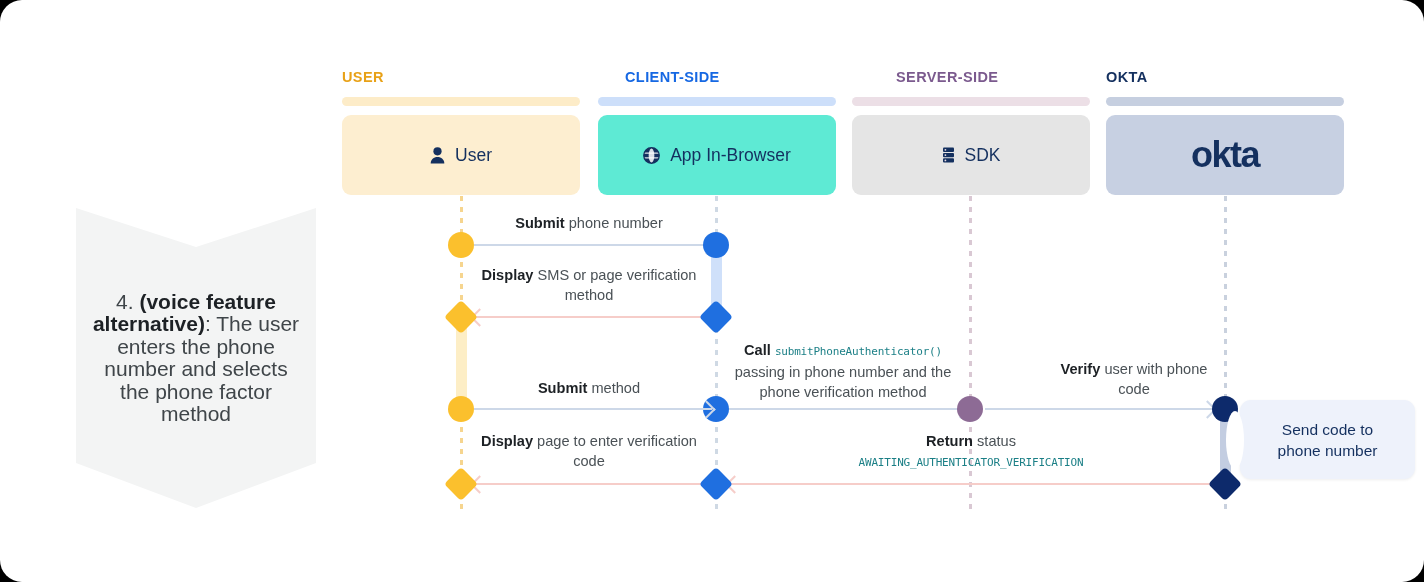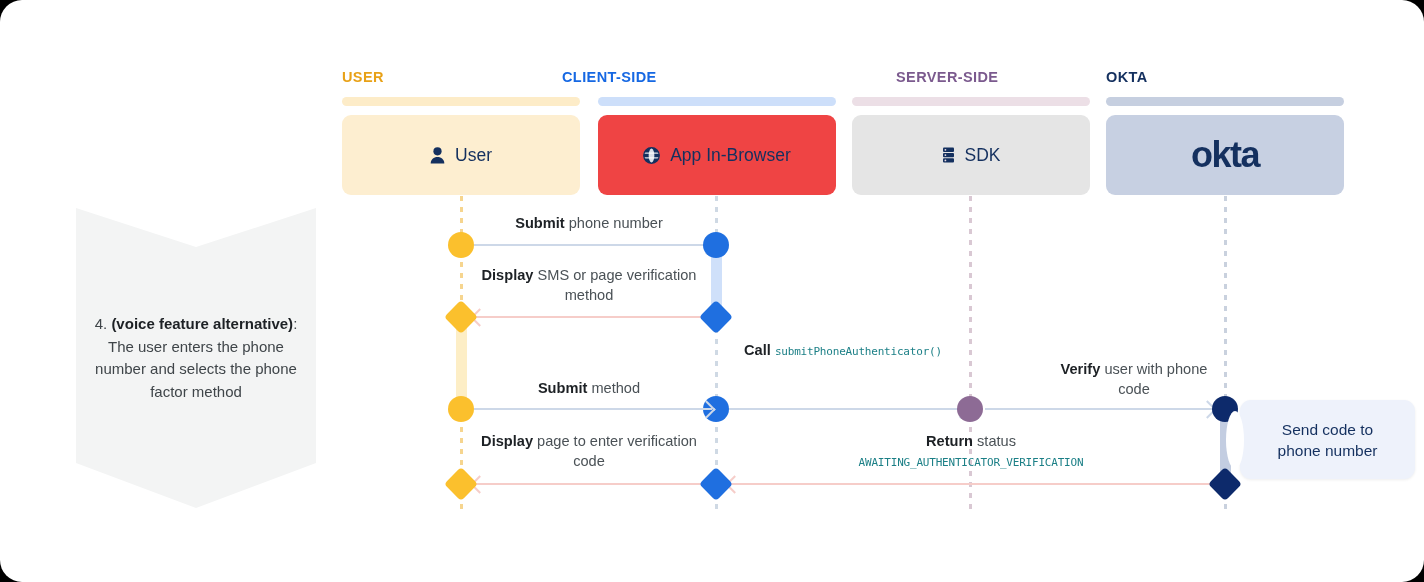--- a/index.html
+++ b/index.html
@@ -17,21 +17,21 @@
   
   #annotation{
     position:absolute;left:76px;top:208px;width:240px;height:300px;
     background:#f3f4f4;
     -webkit-clip-path:polygon(0 0, 50% 13%, 100% 0, 100% 85%, 50% 100%, 0 85%);
     clip-path:polygon(0 0, 50% 13%, 100% 0, 100% 85%, 50% 100%, 0 85%);
     display:flex;align-items:center;justify-content:center;
   }
   #annotation .atext{
     width:212px;text-align:center;color:#3f4549;
-    font-size:15px;line-height:22.5px;
+    font-size:21px;line-height:22.5px;
   }
   #annotation .atext b{color:#1d2125;font-weight:bold;}
 
   
   .lane-title{
     position:absolute;top:69px;
     font-size:14.5px;font-weight:bold;letter-spacing:.4px;
   }
   .lane-bar{position:absolute;top:97px;height:9px;border-radius:5px;}
   .lane-box{
@@ -100,23 +100,23 @@
       <svg width="15" height="17" viewBox="0 0 15 17">
           <circle cx="7.5" cy="4.3" r="4.1" fill="#14305f"></circle>
           <path d="M0.7 16.5c0-3.9 3-6.4 6.8-6.4s6.8 2.5 6.8 6.4z" fill="#14305f"></path>
         </svg>
     </span>
     <span>User</span>
   </div>
   <div class="lifeline" style="left:460px;background:repeating-linear-gradient(to bottom,#f6d58f 0 5px,transparent 5px 11px);"></div>
   <div class="activation" style="left:456px;top:316px;height:92px;background:#fdeec6"></div>
 
-  <div class="lane-title" style="left:562px;color:#1668e3">CLIENT-SIDE</div>
+  <div class="lane-title" style="left:625px;color:#1668e3">CLIENT-SIDE</div>
   <div class="lane-bar" style="left:598px;width:238px;background:#cddffa"></div>
-  <div class="lane-box" style="left:598px;width:238px;background:#ef4444">
+  <div class="lane-box" style="left:598px;width:238px;background:#5eead4">
     <span>
       <svg width="17" height="17" viewBox="0 0 18 18">
           <circle cx="9" cy="9" r="8.2" fill="#14305f"></circle>
           <path d="M9 .8C6.6 3 6 6 6 9s.6 6 3 8.2C11.4 15 12 12 12 9S11.4 3 9 .8z" fill="#ffffff" opacity=".85"></path>
           <path d="M.9 6.6h16.2M.9 11.4h16.2" stroke="#ffffff" stroke-width="1.3" opacity=".85"></path>
           <circle cx="9" cy="9" r="8.2" fill="none" stroke="#14305f" stroke-width="1.4"></circle>
         </svg>
     </span>
     <span>App In-Browser</span>
   </div>
@@ -162,20 +162,21 @@
   </div>
   <div class="arrow l" style="left:474px;top:316px;width:238px;background:#f6cdc9;">
     <span class="head" style="border-color:#f6cdc9;"></span>
   </div>
   <div class="node diamond" style="left:449px;top:305px;background:#fbc02d"></div>
   <div class="node diamond" style="left:704px;top:305px;background:#1f6fe0"></div>
 
   <div class="msg" style="left:718px;top:340px;width:250px;">
     <b>Call</b>
     <code>submitPhoneAuthenticator()</code><br>
+    <span> passing in phone number and the phone verification method</span>
   </div>
   <div class="arrow r" style="left:729px;top:408px;width:237px;background:#cdd8e8;">
     <span class="head" style="border-color:#cdd8e8;"></span>
   </div>
   <div class="node circle" style="left:703px;top:396px;background:#1f6fe0"></div>
   <div class="node circle" style="left:957px;top:396px;background:#8d6b95"></div>
 
   <div class="msg" style="left:1044px;top:359px;width:180px;">
     <b>Verify</b><span> user with phone code</span>
   </div>

